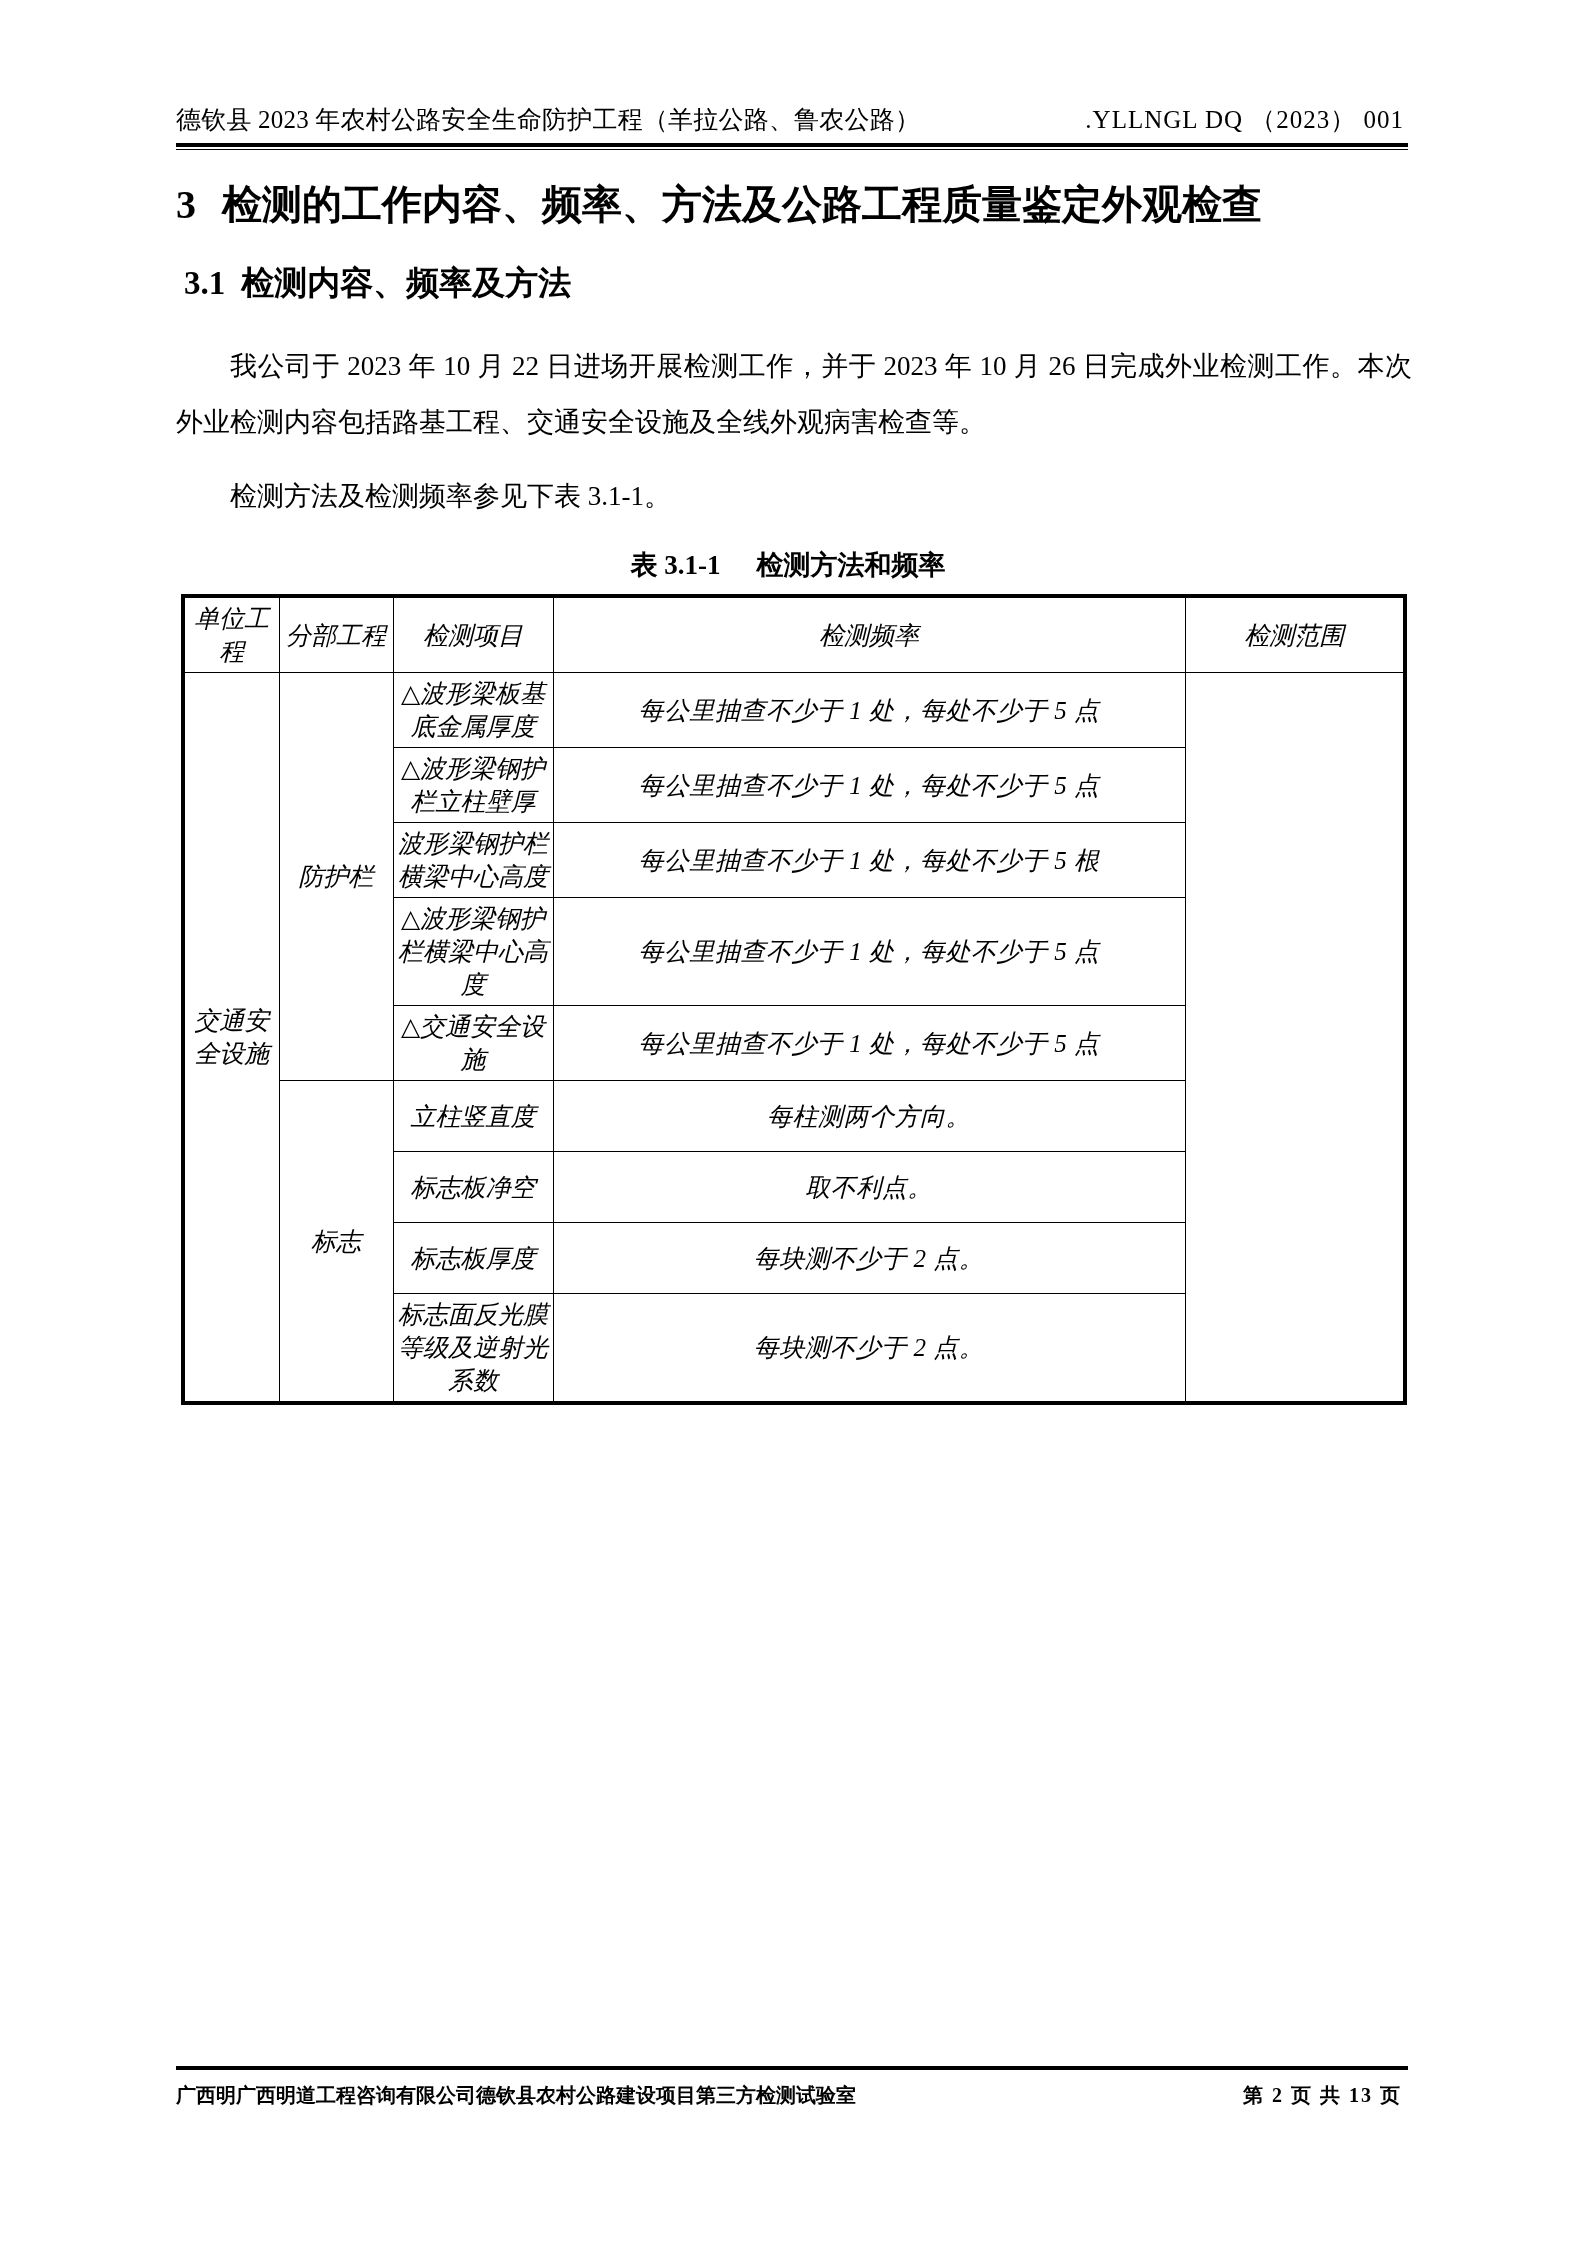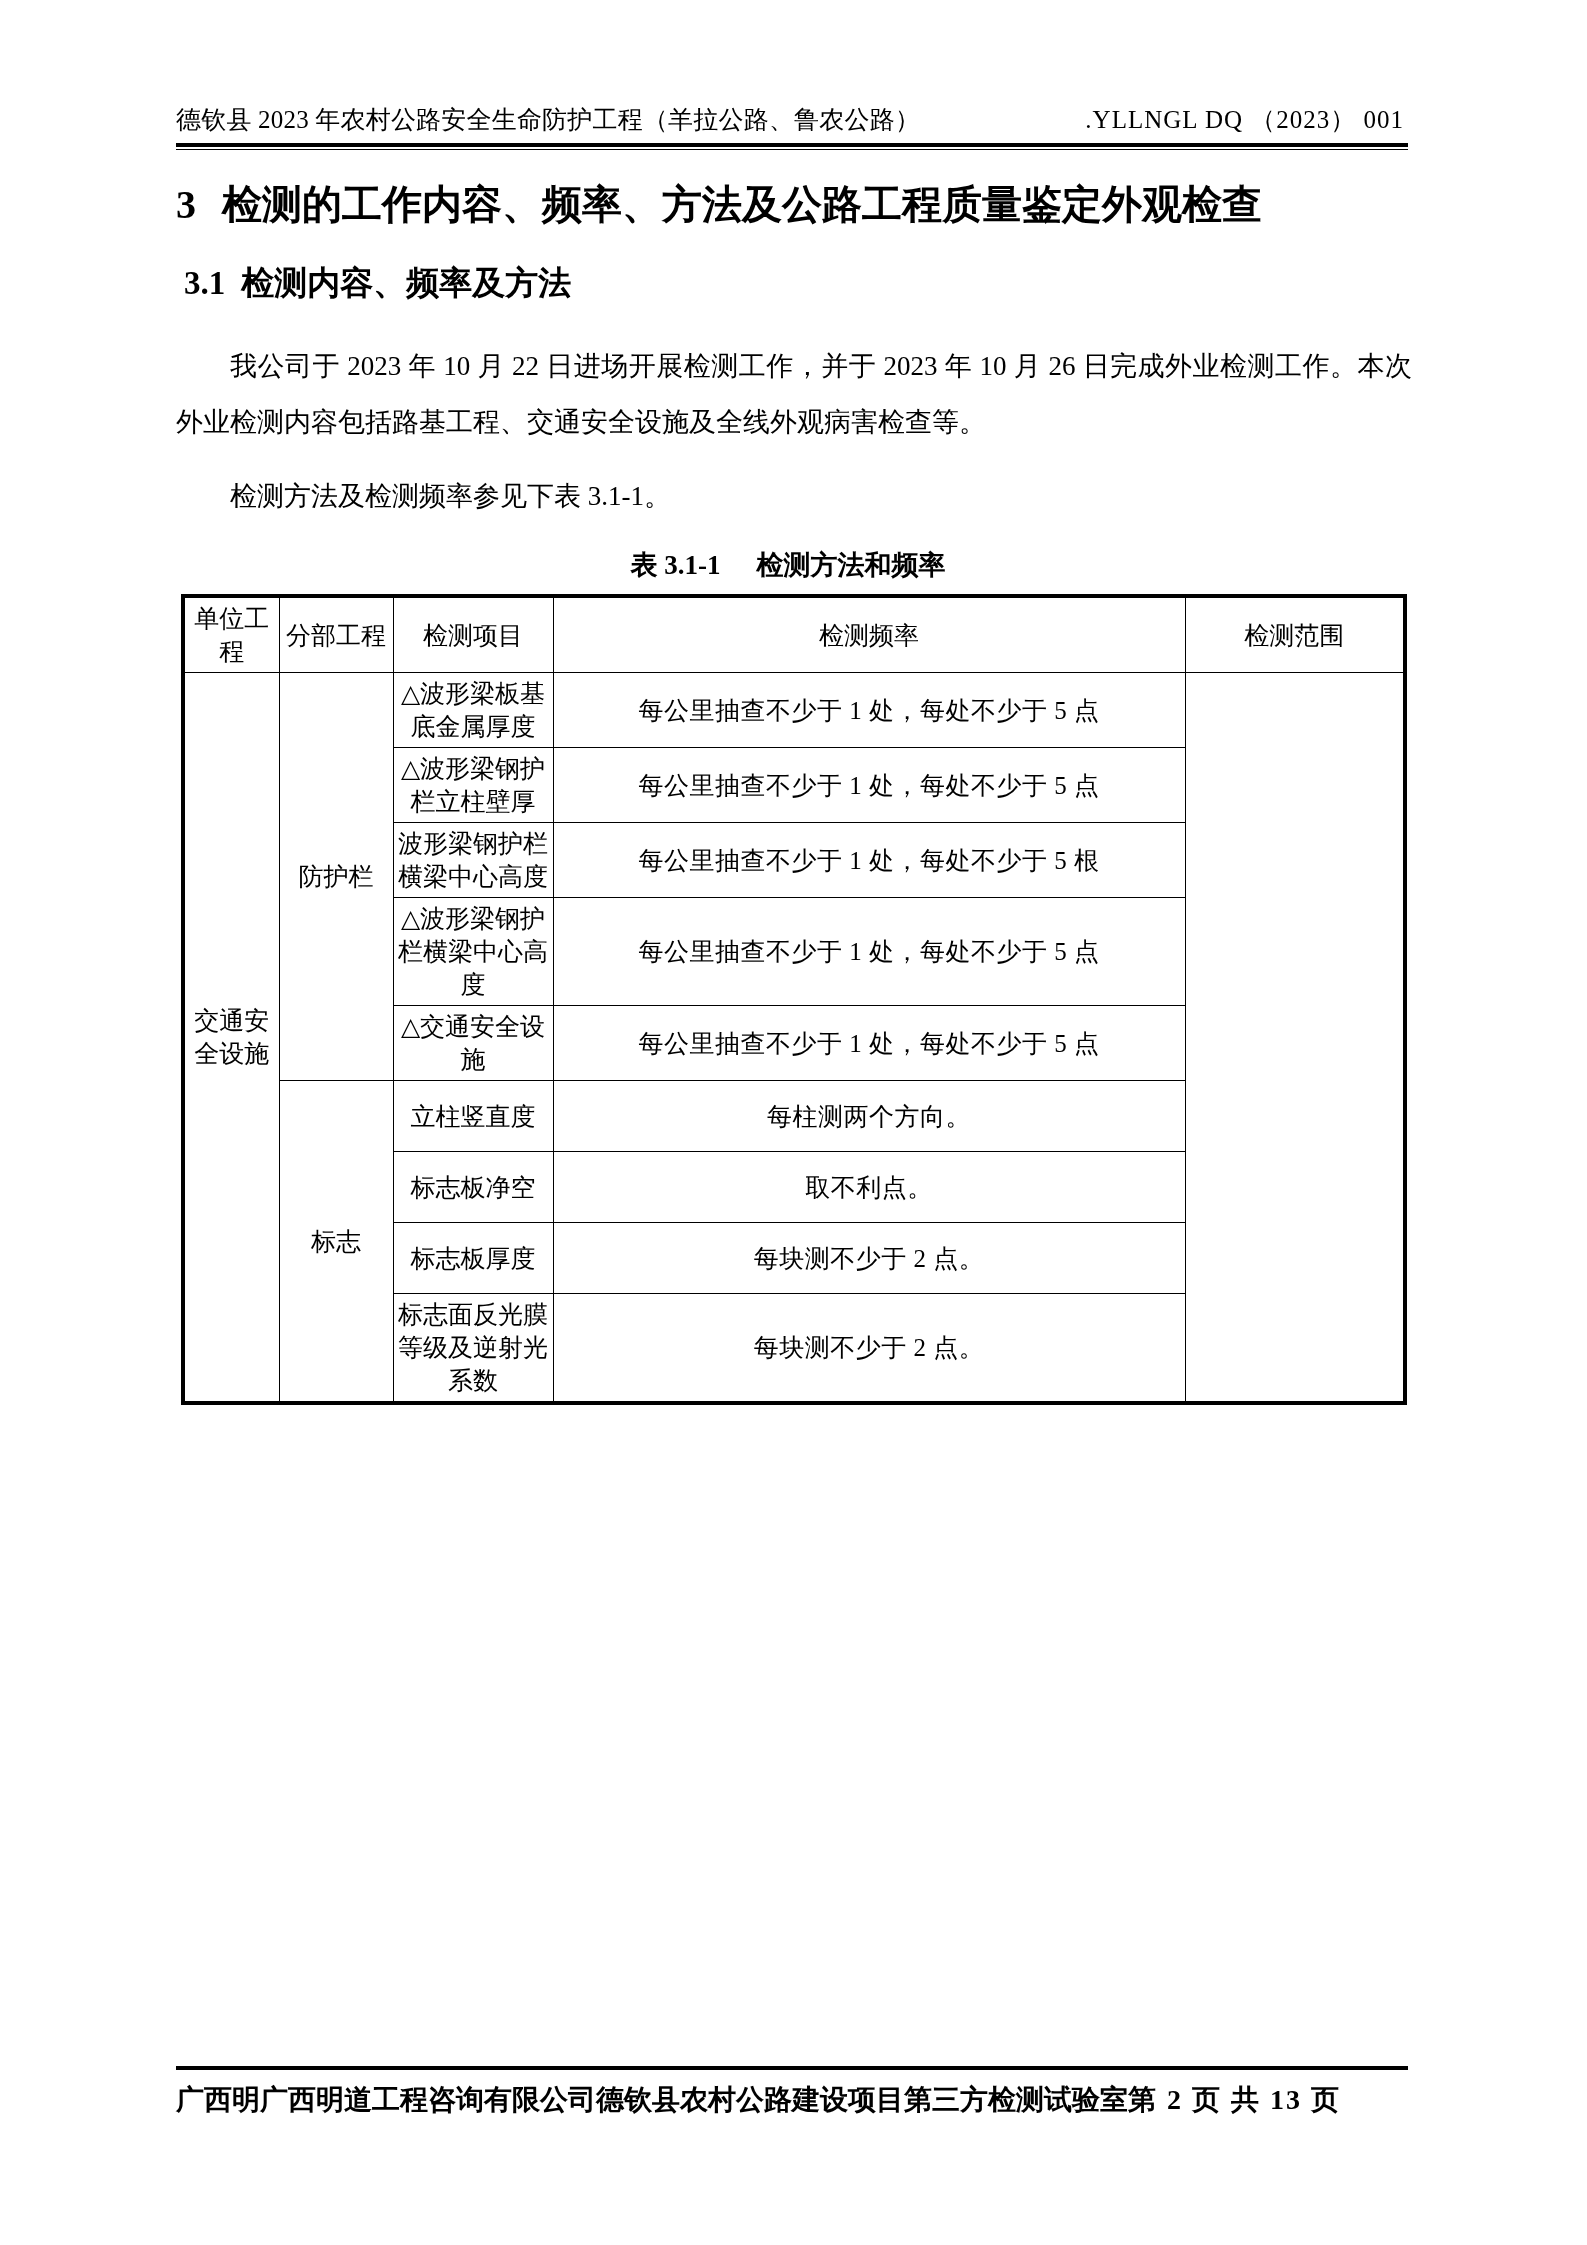--- a/index.html
+++ b/index.html
@@ -119,20 +119,21 @@
     width: 1222px;
   }
   table.grid {
     border-collapse: collapse;
     width: 1222px;
     table-layout: fixed;
     border-left: 4px solid #000;
     border-right: 4px solid #000;
     border-top: 4px solid #000;
     border-bottom: 4px solid #000;
+    font-style: italic;
   }
   table.grid td, table.grid th {
     border: 1.4px solid #000;
     font-weight: normal;
     font-size: 25px;
     line-height: 1.32;
     text-align: center;
     vertical-align: middle;
     padding: 4px 4px;
     font-family: "Liberation Serif", "DejaVu Serif", serif;
@@ -162,21 +163,22 @@
     height: 0;
     border-top: 4px solid #000;
   }
   .page-footer {
     position: absolute;
     left: 176px;
     top: 2082px;
     width: 1232px;
     display: flex;
     align-items: baseline;
-    font-size: 28px;
+    justify-content: space-between;
+    font-size: 20px;
     line-height: 1.3;
     font-weight: bold;
     white-space: nowrap;
   }
   .page-footer .ftr-right { letter-spacing: 2px; padding-right: 6px; }
 </style>
 </head>
 <body>
 
 <div class="page">

